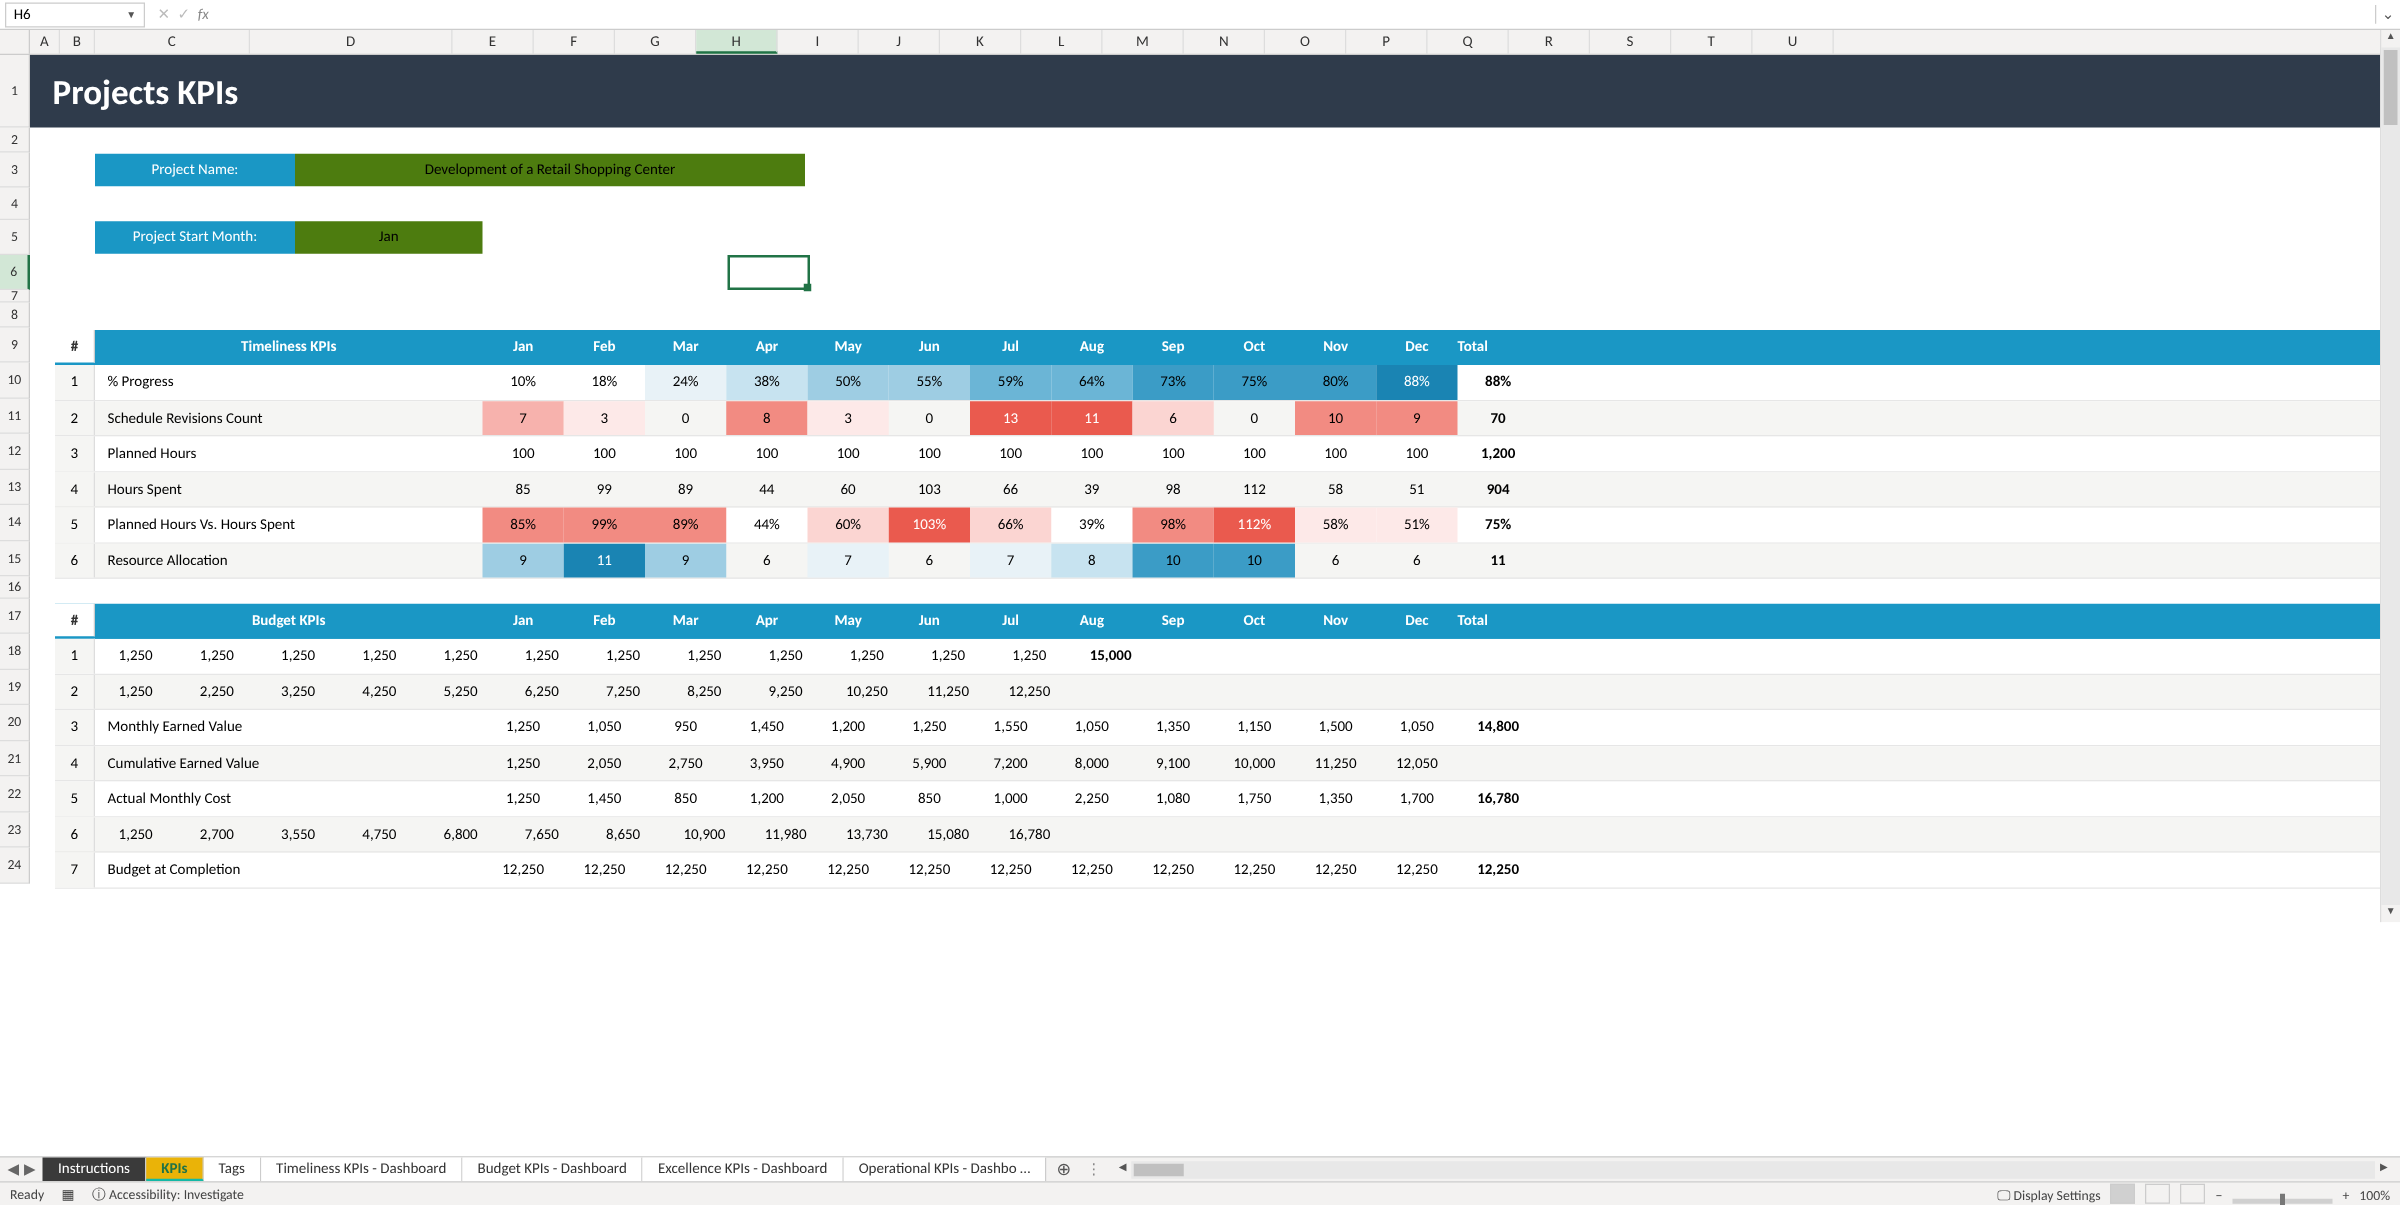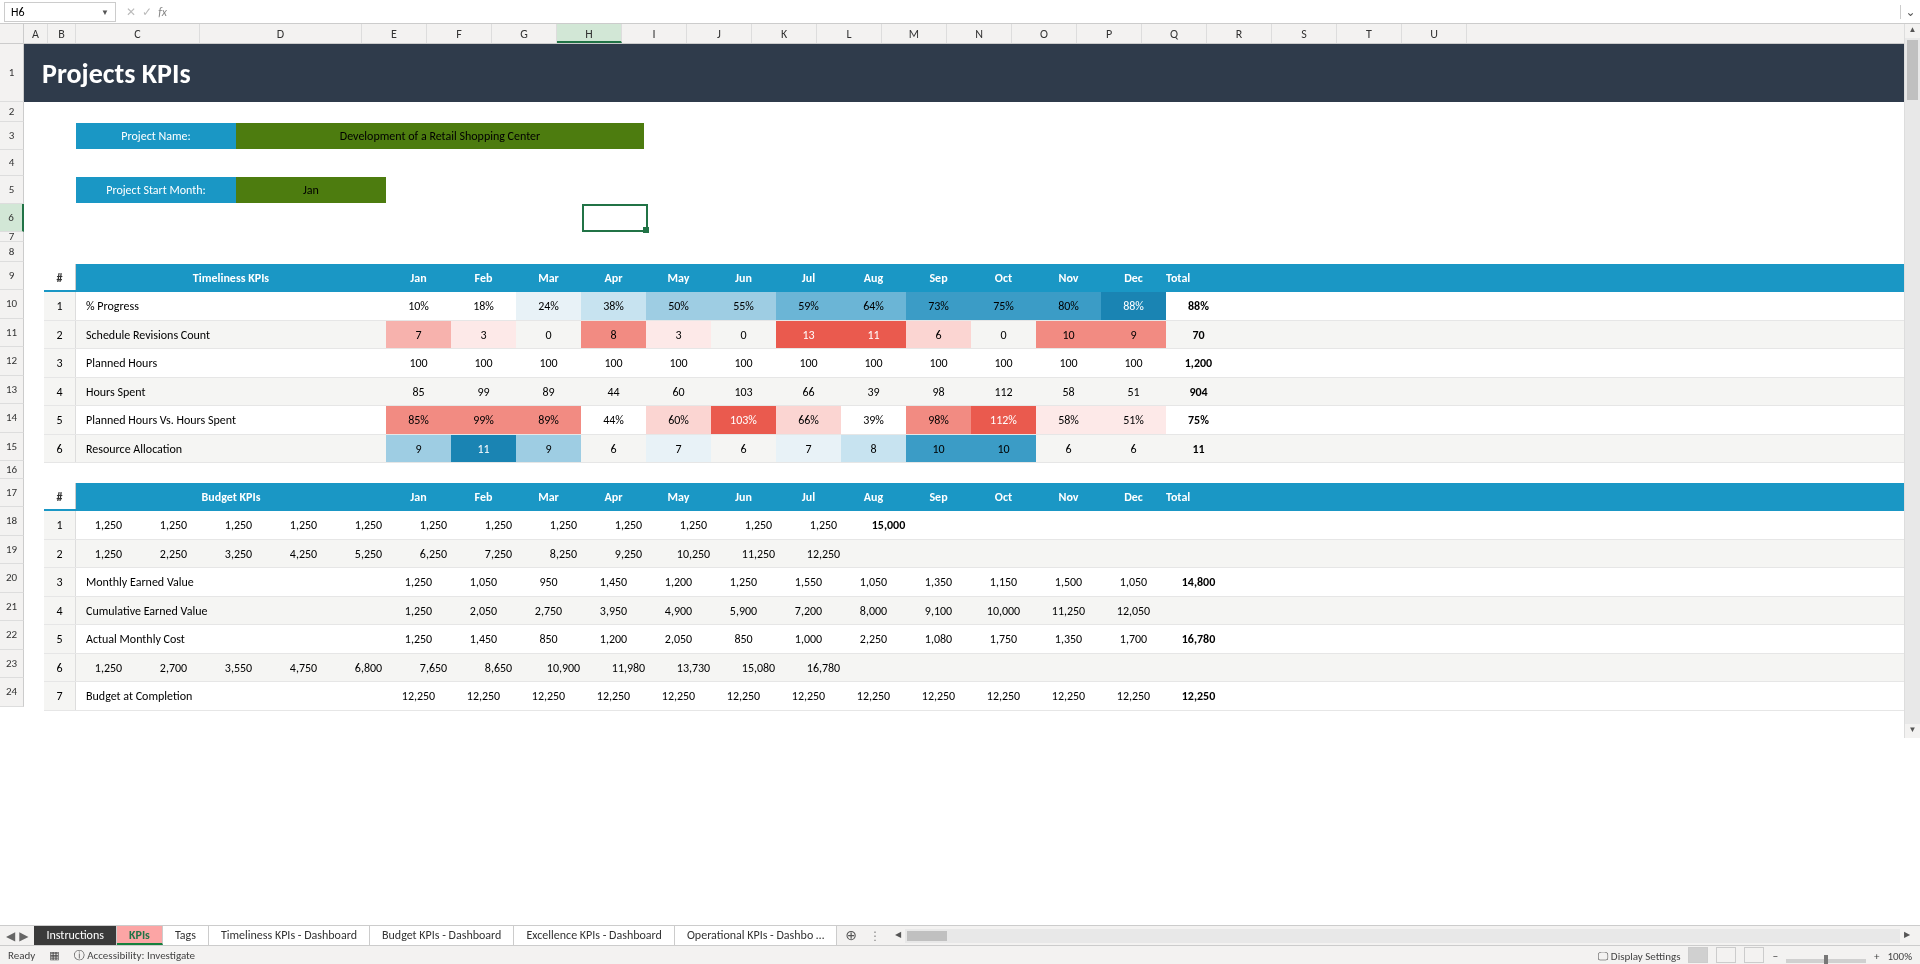--- a/index.html
+++ b/index.html
@@ -45,21 +45,21 @@
 .kr-cell { width: 65px; text-align: center; }
 .kr-tot { width: 65px; text-align: center; font-weight: 600; }
 
 .c-b1{background:#e8f2f7;} .c-b2{background:#c7e3f0;} .c-b3{background:#9ecde3;} .c-b4{background:#6bb5d6;} .c-b5{background:#3b9cc6;} .c-b6{background:#1a84b3; color:#fff;}
 .c-r1{background:#fde9e8;} .c-r2{background:#fbd5d2;} .c-r3{background:#f7b2ad;} .c-r4{background:#f28b82;} .c-r5{background:#ea5a4e;color:#fff;}
 
 .hscroll-area { position: absolute; bottom: 19px; left:0; right:0; height: 20px; background:#f3f2f1; border-top:1px solid #ccc; display:flex; align-items:center; }
 .sheet-nav { display:flex; align-items:center; gap:4px; padding:0 6px; color:#666; }
 .sheet-tabs { display:flex; height:20px; }
 .stab { padding: 2px 12px; font-size: 12px; color: #333; border-right:1px solid #ccc; background:#fff; height:19px; line-height:15px; cursor:pointer; }
-.stab.active { background:#fca5a5; color:#217346; font-weight:600; border-bottom: 2px solid #15803d; }
+.stab.active { background:#eab308; color:#217346; font-weight:600; border-bottom: 2px solid #14b8a6; }
 .stab.dark { background:#3a3a3a; color:#fff; }
 .add-sheet { padding:0 8px; color:#555; font-size:14px; }
 .hscroll { flex:1; margin: 0 6px; display:flex; align-items:center; }
 .hsb { height:14px; background:#e8e8e8; flex:1; position:relative; }
 .hsb-thumb { position:absolute; left:2px; top:2px; width:40px; height:10px; background:#c0c0c0; }
 .hsb-btn { width:14px; height:14px; text-align:center; font-size:8px; color:#555; }
 
 .status-bar { position:absolute; bottom:0; left:0; right:0; height:19px; background:#f3f2f1; border-top:1px solid #ccc; display:flex; align-items:center; font-size:11px; color:#444; }
 .sb-left { display:flex; align-items:center; gap:14px; padding-left:8px; }
 .sb-right { margin-left:auto; display:flex; align-items:flex-end; gap:8px; padding-right:8px; }

